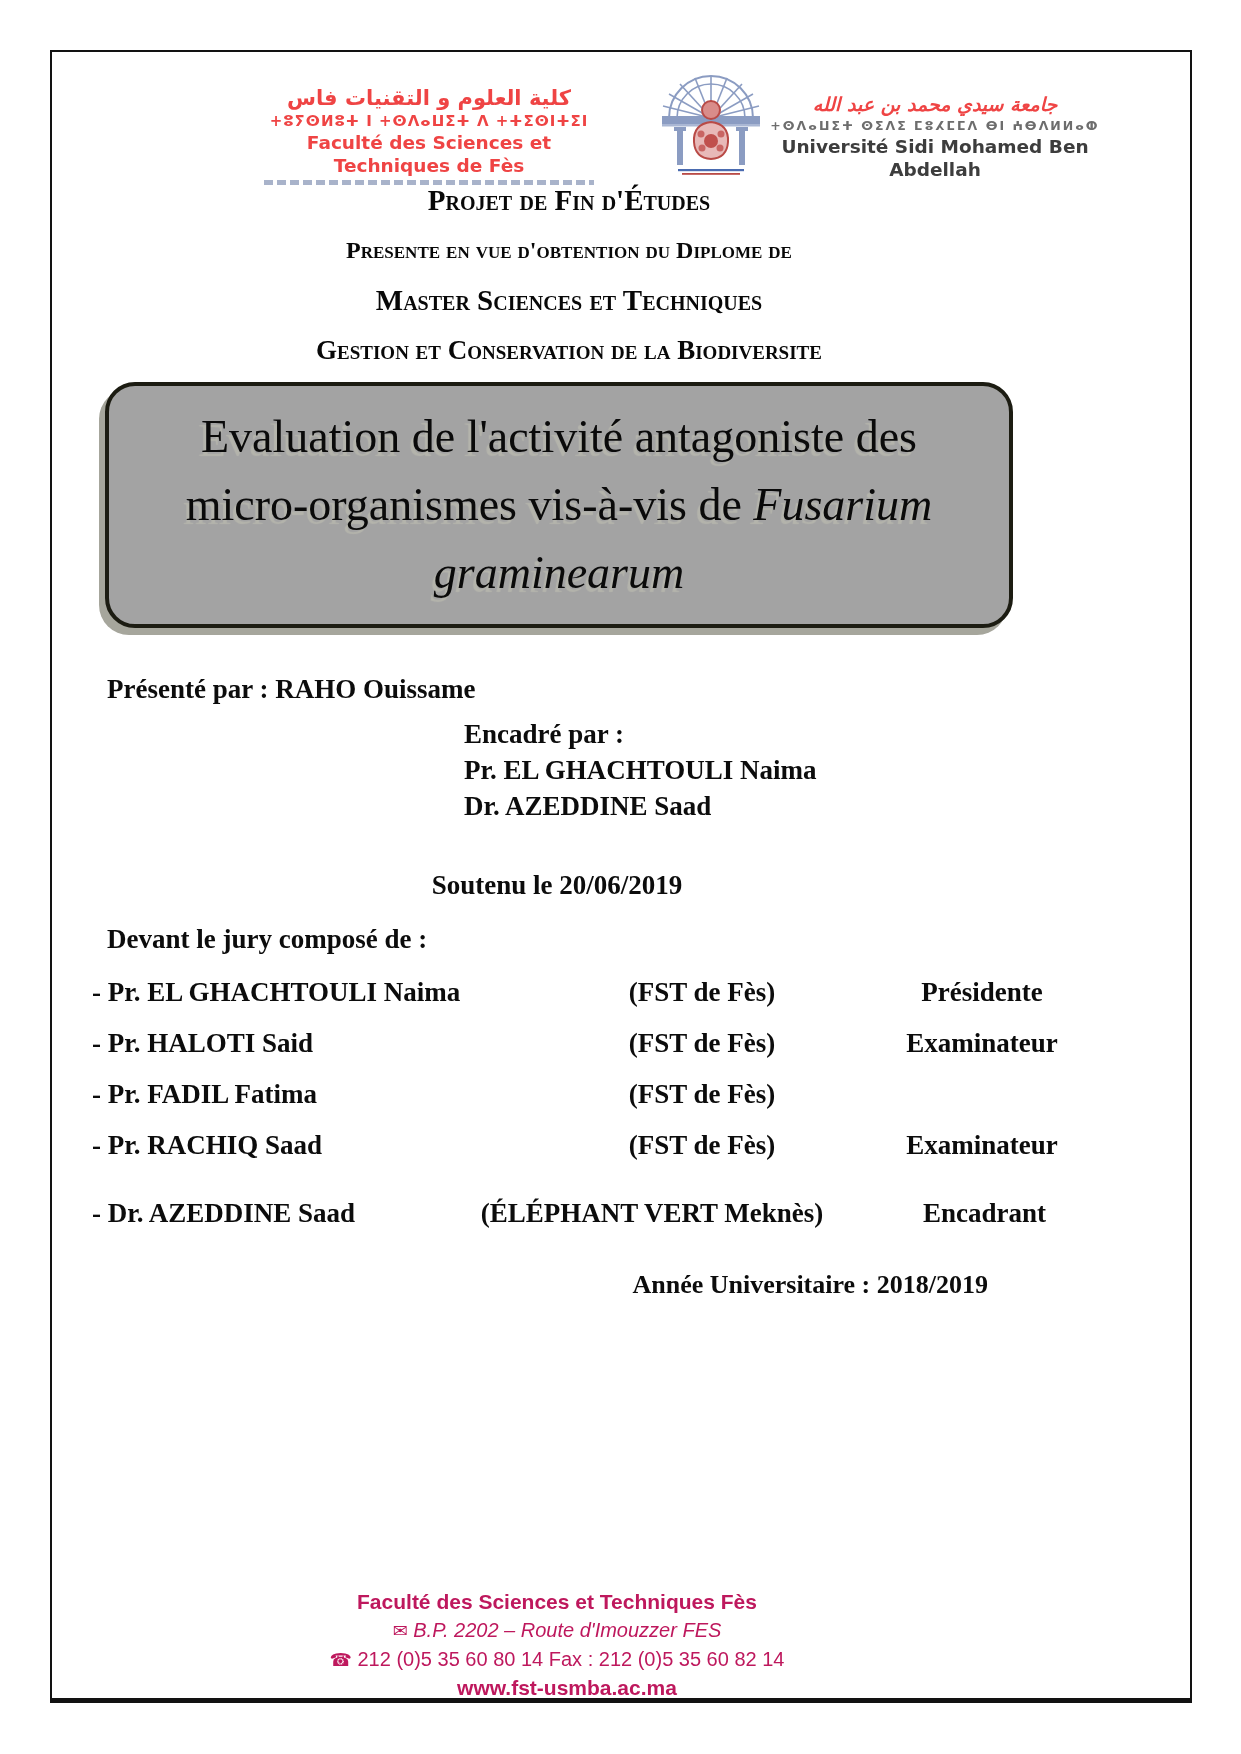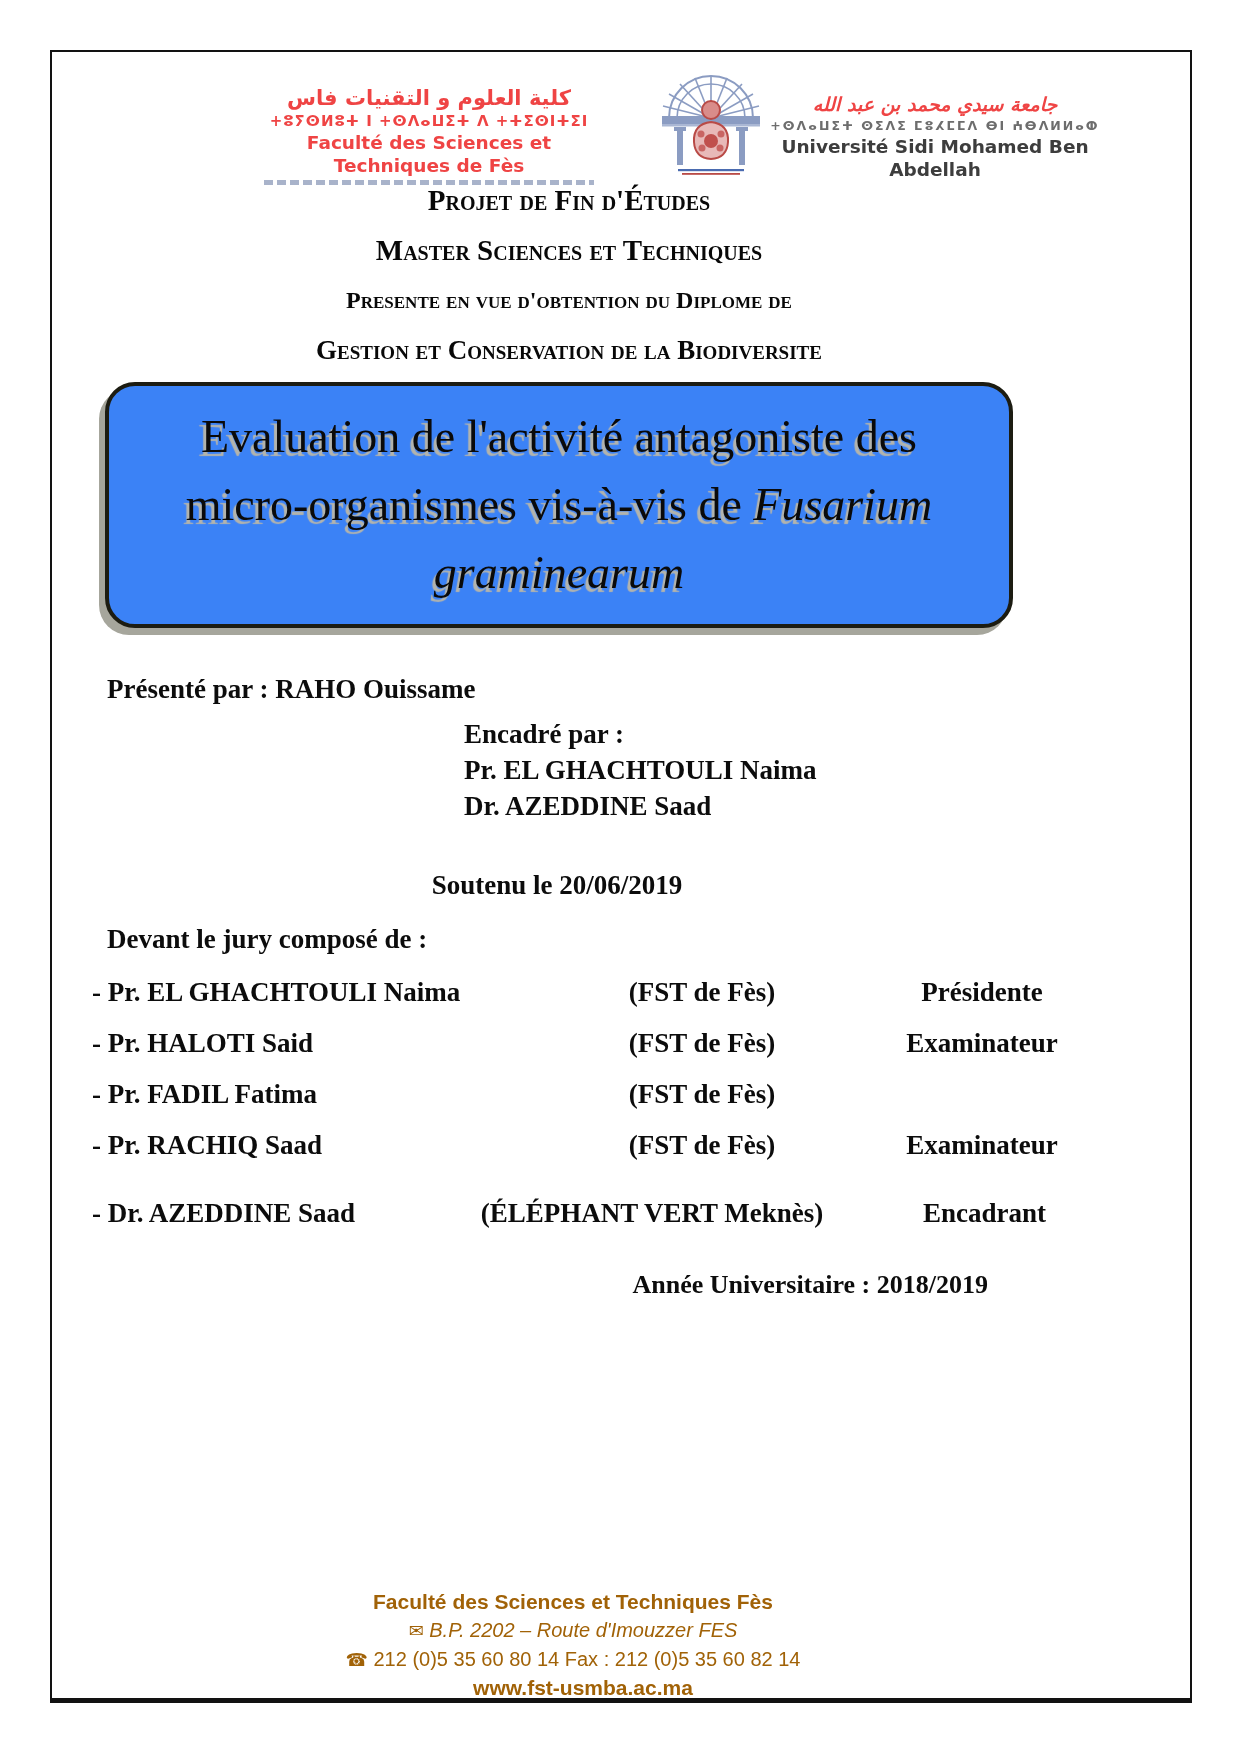--- a/index.html
+++ b/index.html
@@ -29,21 +29,21 @@
   .headings { position:absolute; left:12px; top:123px; width:1010px; text-align:center;
     font-variant:small-caps; font-weight:bold; color:#080808; }
   .headings .h-line { line-height:50px; }
   .h1 { font-size:29px; }
   .h2 { font-size:24px; }
   .h3 { font-size:29px; }
   .h4 { font-size:27px; }
   
   .title-box {
     position:absolute; left:53px; top:330px; width:908px; height:246px;
-    border:4px solid #1c1c12; border-radius:30px; background:#3b82f6;
+    border:4px solid #1c1c12; border-radius:30px; background:#a3a3a3;
     box-shadow:-6px 7px 0 #a6a69c;
     display:flex; align-items:center; justify-content:flex-start;
   }
   .title-text {
     text-align:center; font-size:46px; line-height:68px; padding:0 30px; color:#0a0a0a;
     text-shadow:-3px 4px 1px #b4b4ac;
   }
   .title-text .species { font-style:italic; }
   
   .bold27 { font-weight:bold; font-size:27px; }
@@ -52,22 +52,22 @@
   .soutenu { position:absolute; left:0; top:818px; width:1010px; text-align:center; line-height:30px; }
   .devant { position:absolute; left:55px; top:872px; line-height:30px; }
   .jury { position:absolute; left:40px; top:915px; width:1005px; }
   .jury-row { display:grid; grid-template-columns:445px 330px 230px; line-height:51px;
     font-weight:bold; font-size:27px; }
   .jury-row .aff { text-align:center; }
   .jury-row .role { text-align:center; }
   .jury-row.last { margin-top:17px; grid-template-columns:340px 440px 225px; }
   .annee { position:absolute; right:202px; top:1218px; line-height:30px; font-size:26px; font-weight:bold; }
   
-  .footer { position:absolute; left:16px; top:1536px; width:1010px; text-align:center;
-    font-family:"Liberation Sans", sans-serif; font-size:20px; color:#a16207; }
+  .footer { position:absolute; left:0; top:1536px; width:1010px; text-align:center;
+    font-family:"Liberation Sans", sans-serif; font-size:20px; color:#be185d; }
   .footer .f-line { line-height:28px; }
   .f1 { font-weight:bold; font-size:21px; }
   .f2 { font-style:italic; }
   .f4 { font-weight:bold; font-size:21px;margin-left:20px; }
   .f-icon { font-family:"DejaVu Sans", sans-serif; font-style:normal; font-size:18px; }
 </style>
 </head>
 <body>
 
 <div class="page">
@@ -120,22 +120,22 @@
     </div>
 
     <div class="usmba-block">
       <div class="usmba-arabic" dir="rtl">جامعة سيدي محمد بن عبد الله</div>
       <div class="usmba-tifinagh">+ⵙⴷⴰⵡⵉⵜ ⵙⵉⴷⵉ ⵎⵓⵃⵎⵎⴷ ⴱⵏ ⵄⴱⴷⵍⵍⴰⵀ</div>
       <div class="usmba-french">Université Sidi Mohamed Ben Abdellah</div>
     </div>
 
     <div class="headings">
       <div class="h-line h1">Projet de Fin d'Études</div>
+      <div class="h-line h2">Presente en vue d'obtention du Diplome de</div>
       <div class="h-line h3">Master Sciences et Techniques</div>
-      <div class="h-line h2">Presente en vue d'obtention du Diplome de</div>
       <div class="h-line h4">Gestion et Conservation de la Biodiversite</div>
     </div>
 
     <div class="title-box">
       <div class="title-text"><span>Evaluation de l'activité antagoniste des micro-organismes vis-à-vis de </span><span class="species">Fusarium graminearum</span></div>
     </div>
 
     <div class="presente bold27">Présenté par : RAHO Ouissame</div>
 
     <div class="encadre bold27">

